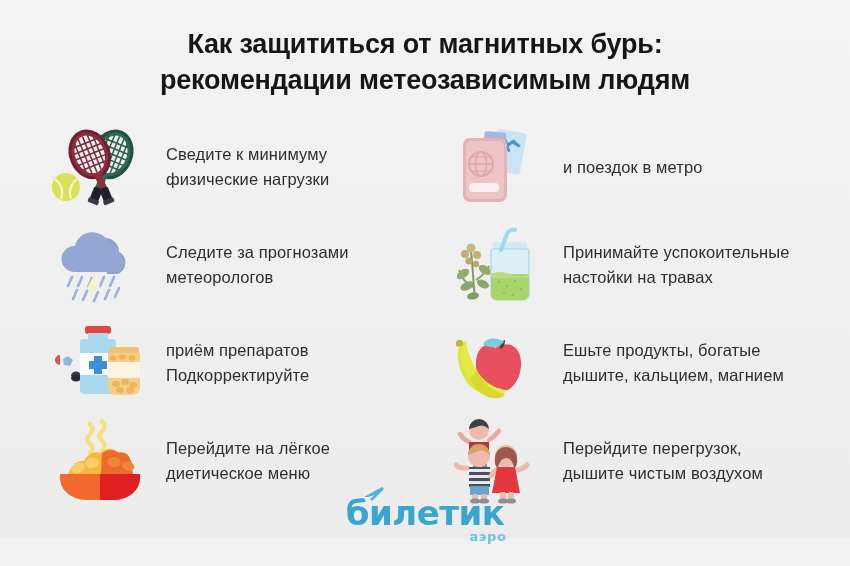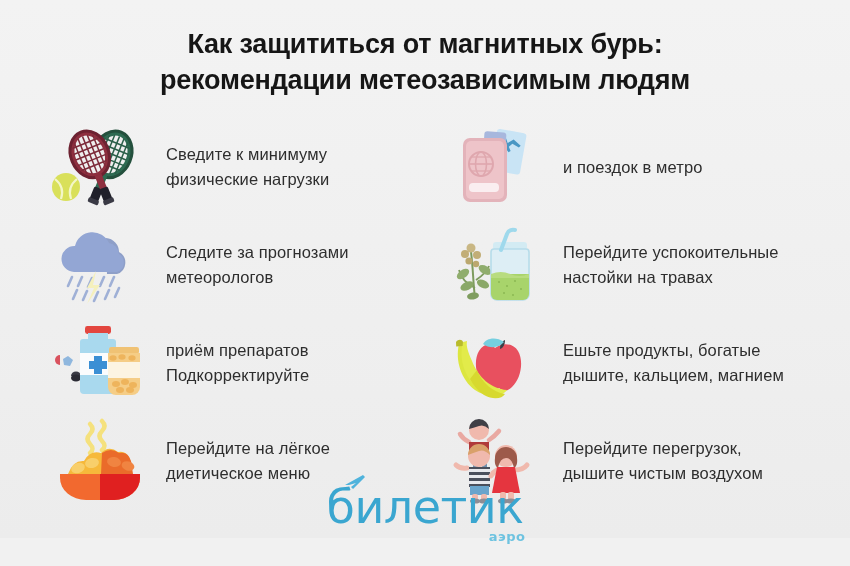--- a/index.html
+++ b/index.html
@@ -91,22 +91,22 @@
     width: 850px;
     text-align: center;
   }
   .logo-inner {
     display: inline-block;
     position: relative;
     line-height: 1;
   }
   .logo-word {
     font-family: "DejaVu Sans", "Liberation Sans", sans-serif;
-    font-weight: normal;
-    font-size: 46px;
+    font-weight: bold;
+    font-size: 34px;
     color: #3aa6d0;
     letter-spacing: -0.5px;
     display: block;
   }
   .logo-sub {
     position: absolute;
     right: -2px;
     bottom: -13px;
     font-family: "DejaVu Sans", "Liberation Sans", sans-serif;
     font-weight: bold;
@@ -281,21 +281,21 @@
             <circle cx="66" cy="59" r="0.9"></circle>
               <circle cx="72" cy="67" r="0.9"></circle>
             <circle cx="55" cy="71" r="0.9"></circle>
               <circle cx="64" cy="73" r="0.9"></circle>
           </g>
 
           <path d="M52 28 L58 12 q2 -5 8 -4" stroke="#9fd9ec" stroke-width="4" fill="none" stroke-linecap="round"></path>
         </svg>
       </div>
       <div class="tip-text">
-        <span>Перейдите успокоительные</span>
+        <span>Принимайте успокоительные</span>
         <span>настойки на травах</span>
       </div>
     </div>
 
     <div class="tip col-left">
       <div class="tip-icon">
         <svg viewBox="0 0 96 86" xmlns="http://www.w3.org/2000/svg">
 
           <path d="M3 40 a5 5 0 0 1 5 -5 l0 10 a5 5 0 0 1 -5 -5z" fill="#d9525e"></path>
           <path d="M16 36 l5 4 -3 6 -6 -1 -1 -6z" fill="#8fb7de"></path>

